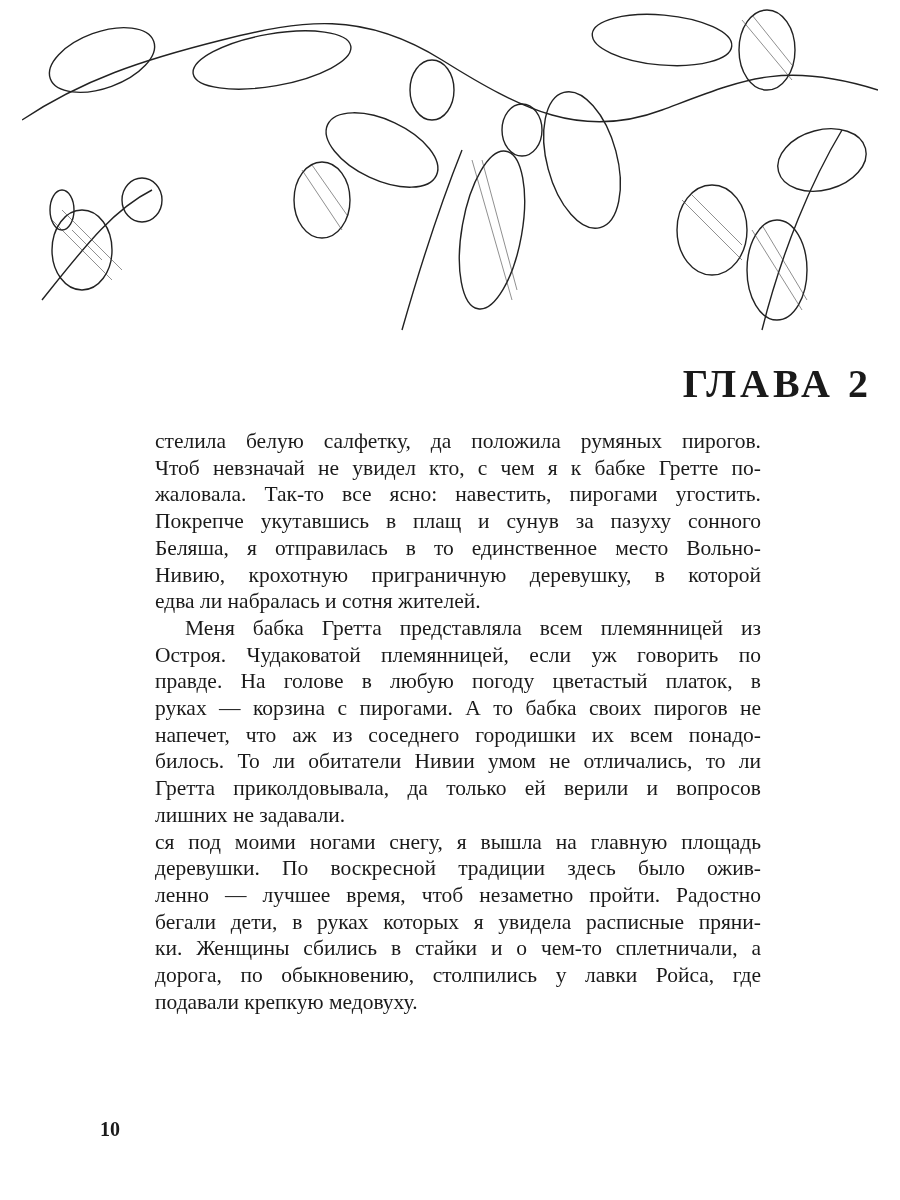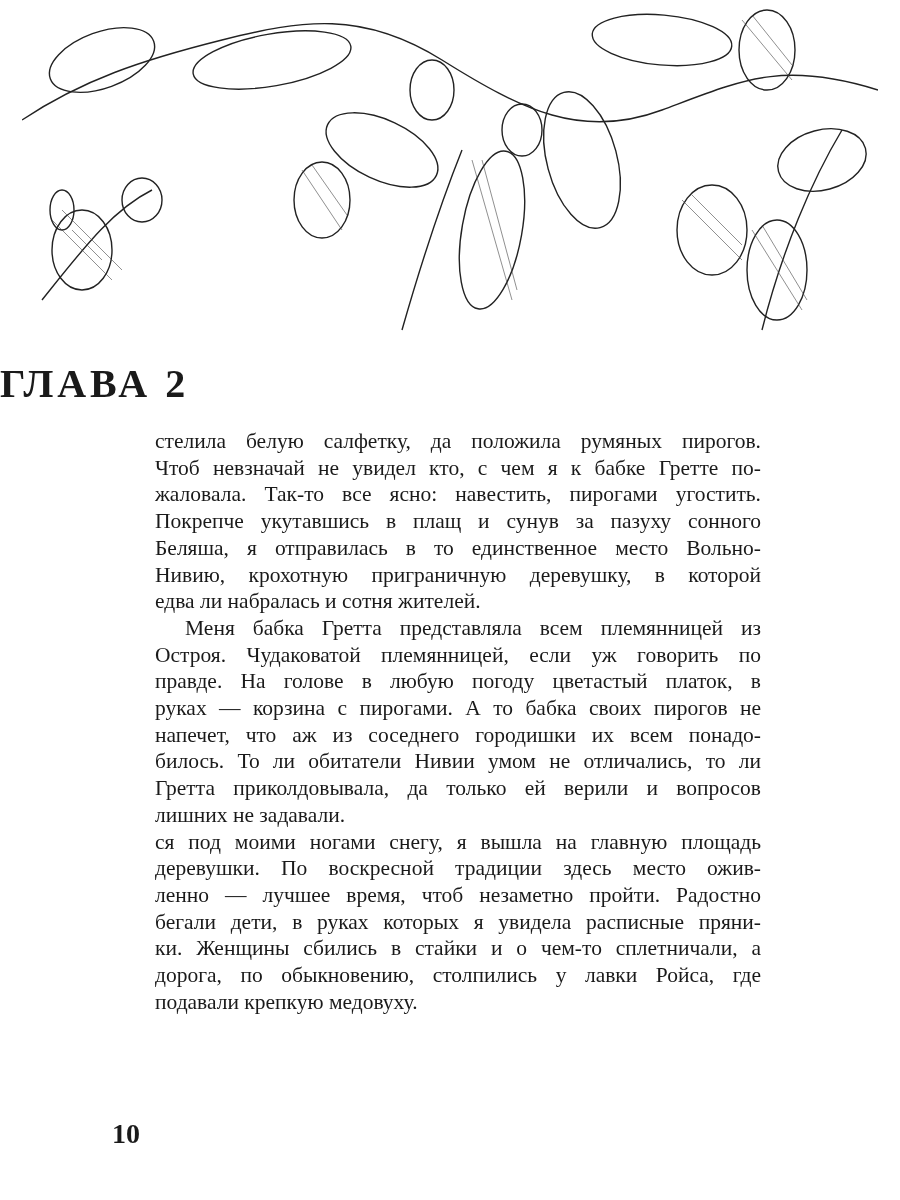--- a/index.html
+++ b/index.html
@@ -1,23 +1,23 @@
 <!DOCTYPE html>
 <html><head>
   <meta charset="utf-8">
   <style>
     html, body { margin: 0; padding: 0; background: #ffffff; }
     body { width: 900px; height: 1200px; position: relative; overflow: hidden; font-family: "DejaVu Serif", serif; color: #1a1a1a; }
     .illustration { position: absolute; left: 22px; top: 0; width: 856px; height: 335px; }
-    .chapter-title { position: absolute; top: 360px; left: 0; width: 872px; text-align: left; font-family: "Liberation Serif", serif; font-weight: 700; font-size: 40px; letter-spacing: 4px; }
+    .chapter-title { position: absolute; top: 360px; left: 0; width: 872px; text-align: right; font-family: "Liberation Serif", serif; font-weight: 700; font-size: 40px; letter-spacing: 4px; }
     .text-block { position: absolute; left: 155px; top: 428px; width: 606px; font-family: "Liberation Serif", serif; font-size: 21.5px; line-height: 26.7px; text-align: justify; }
     .line { display: block; white-space: nowrap; text-align: justify; text-align-last: justify; }
     .line.last { text-align-last: left; }
     .line.indent { text-indent: 30px; }
-    .page-number { position: absolute; left: 112px; top: 1118px; font-family: "Liberation Serif", serif; font-weight: 700; font-size: 28px; }
+    .page-number { position: absolute; left: 100px; top: 1118px; font-family: "Liberation Serif", serif; font-weight: 700; font-size: 20px; }
   </style>
 </head>
 <body>
 
 <div class="illustration">
   <svg width="856" height="335" viewBox="0 0 856 335">
     <g fill="none" stroke="#222" stroke-width="1.4">
       <path d="M0,120 C60,80 120,60 200,40 S340,10 420,60 S560,140 640,110 S760,60 856,90"></path>
       <path d="M20,300 C60,250 90,210 130,190"></path>
       <path d="M380,330 C400,260 420,200 440,150"></path>
@@ -67,21 +67,21 @@
     <span class="line">Остроя. Чудаковатой племянницей, если уж говорить по</span>
     <span class="line">правде. На голове в любую погоду цветастый платок, в</span>
     <span class="line">руках — корзина с пирогами. А то бабка своих пирогов не</span>
     <span class="line">напечет, что аж из соседнего городишки их всем понадо-</span>
     <span class="line">билось. То ли обитатели Нивии умом не отличались, то ли</span>
     <span class="line">Гретта приколдовывала, да только ей верили и вопросов</span>
     <span class="line last">лишних не задавали.</span>
   </div>
   <div>
     <span class="line">ся под моими ногами снегу, я вышла на главную площадь</span>
-    <span class="line">деревушки. По воскресной традиции здесь место ожив-</span>
+    <span class="line">деревушки. По воскресной традиции здесь было ожив-</span>
     <span class="line">ленно — лучшее время, чтоб незаметно пройти. Радостно</span>
     <span class="line">бегали дети, в руках которых я увидела расписные пряни-</span>
     <span class="line">ки. Женщины сбились в стайки и о чем-то сплетничали, а</span>
     <span class="line">дорога, по обыкновению, столпились у лавки Ройса, где</span>
     <span class="line last">подавали крепкую медовуху.</span>
   </div>
 </div>
 
 <div class="page-number">10</div>
 

